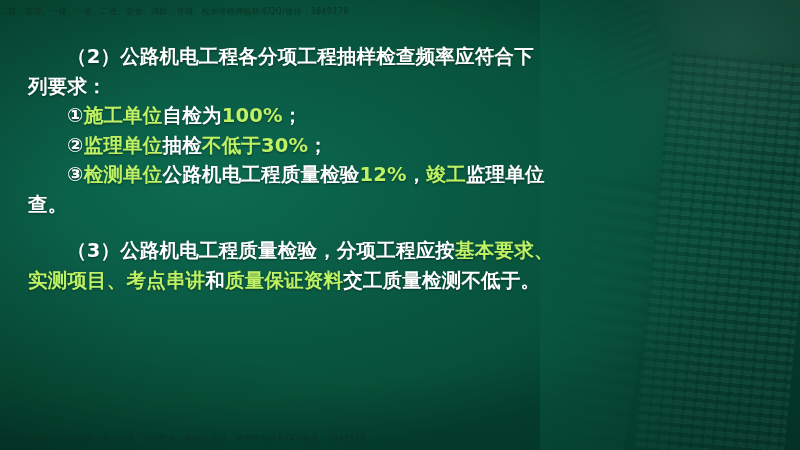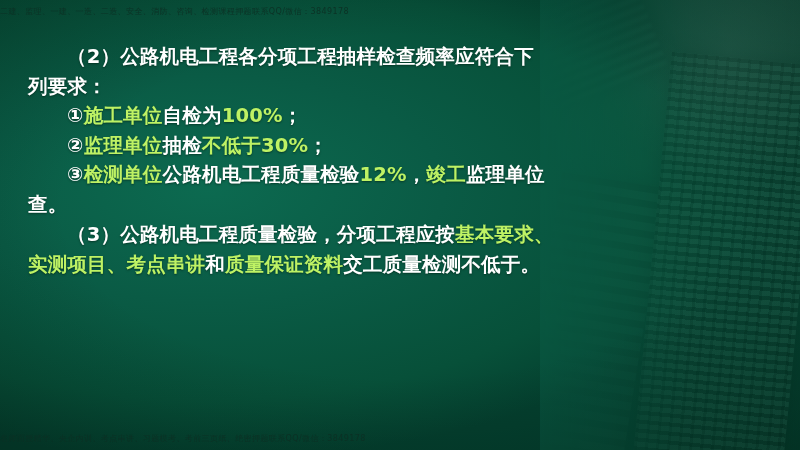--- a/index.html
+++ b/index.html
@@ -124,21 +124,21 @@
     font-size: 19.5px;
     line-height: 29.5px;
     color: #ffffff;
     font-weight: 700;
     letter-spacing: 0.2px;
     white-space: nowrap;
     text-shadow: 0 1px 2px rgba(0,25,15,0.55);
   }
   .indent { padding-left: 39px; }
   .hl { color: #bef264; }
-  .gap-top { margin-top: 1px; }
+  .gap-top { margin-top: 17px; }
 </style>
 </head>
 <body>
 
 <div id="slide">
 
   <div class="bg-base"></div>
 
   <div class="bg-photo">
     <div class="sky"></div>

